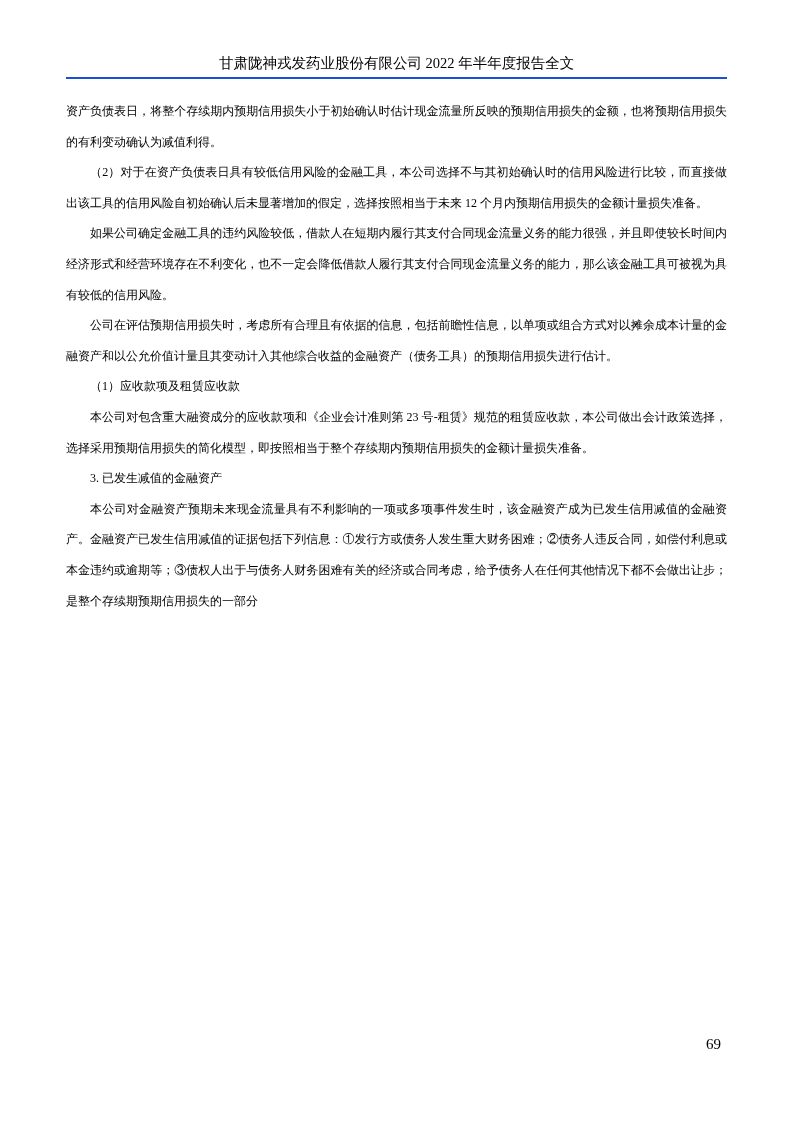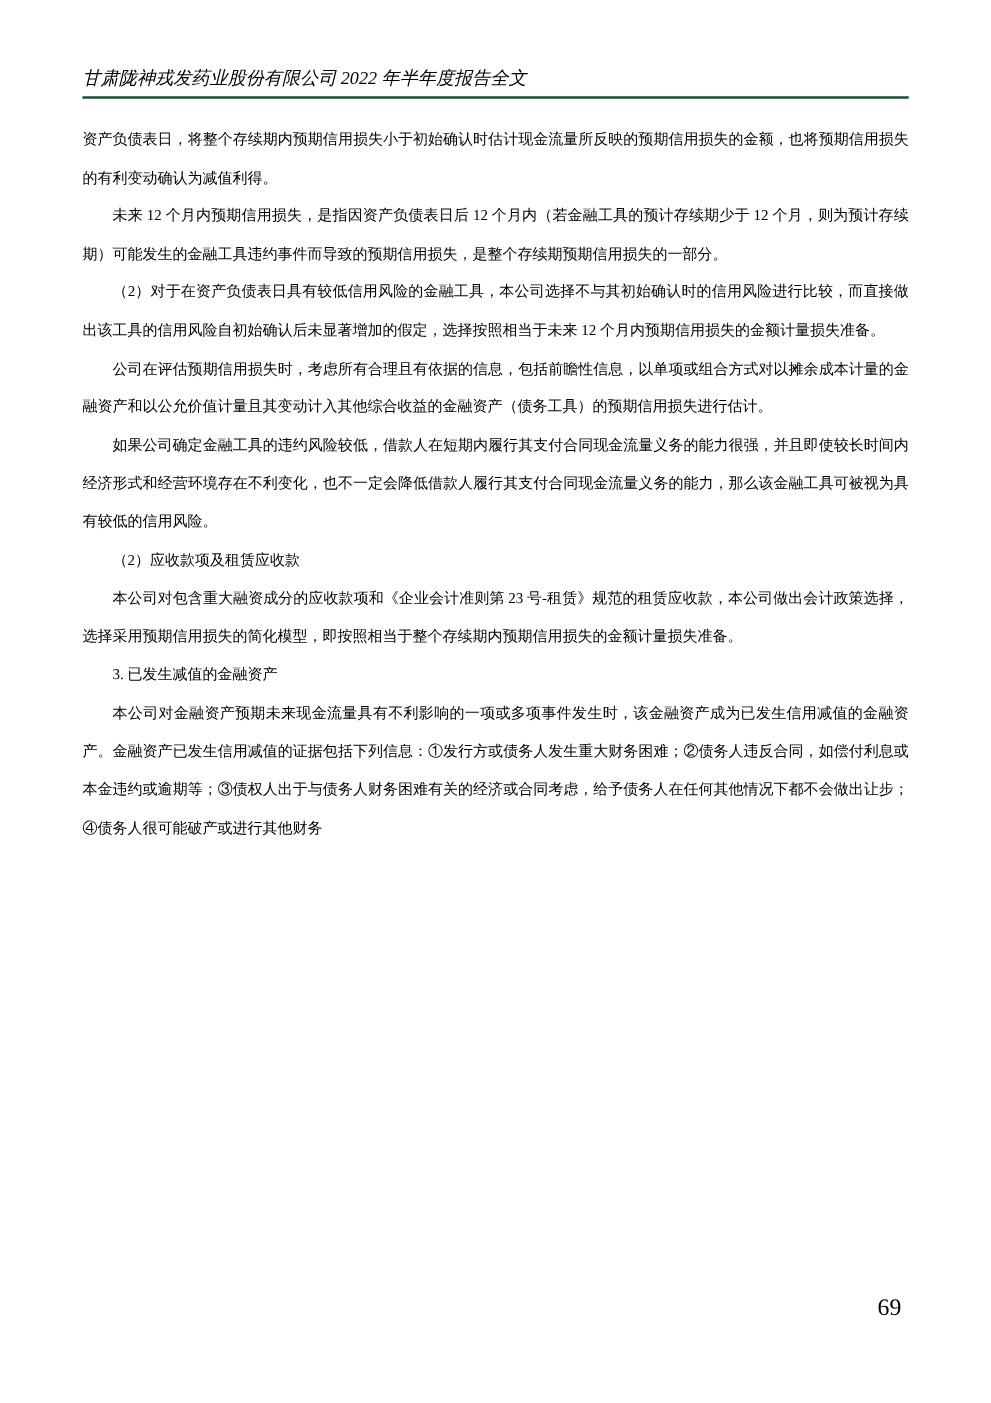--- a/index.html
+++ b/index.html
@@ -15,26 +15,25 @@
     font-family: "Liberation Serif", "DejaVu Serif", serif;
     color: #000000;
     overflow: hidden;
     box-sizing: border-box;
   }
   .header {
     position: absolute;
     top: 54px;
     left: 66px;
     width: 661px;
-    text-align: left;
+    text-align: center;
     font-size: 14.5px;
     line-height: 19px;
     padding-bottom: 4px;
-    border-bottom: 2px solid #14532d;
-    font-style: italic;
+    border-bottom: 2px solid #1d4ed8;
   }
   .content {
     position: absolute;
     top: 96px;
     left: 66px;
     width: 661px;
   }
   .content p {
     margin: 0;
     font-size: 12px;
@@ -43,41 +42,40 @@
     text-justify: inter-character;
     text-indent: 2em;
   }
   .content p.flush {
     text-indent: 0;
   }
   .footer {
     position: absolute;
     top: 1036px;
     right: 72px;
-    font-size: 19px;
+    font-size: 15px;
   }
 </style>
 </head>
 <body>
 
 <div class="page">
 
   <div class="header">
     <span>甘肃陇神戎发药业股份有限公司 2022 年半年度报告全文</span>
   </div>
 
   <div class="content">
     <p class="flush">资产负债表日，将整个存续期内预期信用损失小于初始确认时估计现金流量所反映的预期信用损失的金额，也将预期信用损失的有利变动确认为减值利得。</p>
-    <p>未来 12 个月内预期信用损失，是指因资产负债表日后 12 个月内（若金融工具的预计存续期少于 12 个月，则为预计存续期）可能发生的金融工具违约事件而导致的预期信用损失，是整个存续期预期信用损失的一部分。</p>
     <p>（2）对于在资产负债表日具有较低信用风险的金融工具，本公司选择不与其初始确认时的信用风险进行比较，而直接做出该工具的信用风险自初始确认后未显著增加的假定，选择按照相当于未来 12 个月内预期信用损失的金额计量损失准备。</p>
+    <p>如果公司确定金融工具的违约风险较低，借款人在短期内履行其支付合同现金流量义务的能力很强，并且即使较长时间内经济形式和经营环境存在不利变化，也不一定会降低借款人履行其支付合同现金流量义务的能力，那么该金融工具可被视为具有较低的信用风险。</p>
     <p>公司在评估预期信用损失时，考虑所有合理且有依据的信息，包括前瞻性信息，以单项或组合方式对以摊余成本计量的金融资产和以公允价值计量且其变动计入其他综合收益的金融资产（债务工具）的预期信用损失进行估计。</p>
-    <p>如果公司确定金融工具的违约风险较低，借款人在短期内履行其支付合同现金流量义务的能力很强，并且即使较长时间内经济形式和经营环境存在不利变化，也不一定会降低借款人履行其支付合同现金流量义务的能力，那么该金融工具可被视为具有较低的信用风险。</p>
-    <p>（2）应收款项及租赁应收款</p>
+    <p>（1）应收款项及租赁应收款</p>
     <p>本公司对包含重大融资成分的应收款项和《企业会计准则第 23 号-租赁》规范的租赁应收款，本公司做出会计政策选择，选择采用预期信用损失的简化模型，即按照相当于整个存续期内预期信用损失的金额计量损失准备。</p>
     <p>3. 已发生减值的金融资产</p>
-    <p>本公司对金融资产预期未来现金流量具有不利影响的一项或多项事件发生时，该金融资产成为已发生信用减值的金融资产。金融资产已发生信用减值的证据包括下列信息：①发行方或债务人发生重大财务困难；②债务人违反合同，如偿付利息或本金违约或逾期等；③债权人出于与债务人财务困难有关的经济或合同考虑，给予债务人在任何其他情况下都不会做出让步；④债务人很可能破产或进行其他财务</p>
+    <p>本公司对金融资产预期未来现金流量具有不利影响的一项或多项事件发生时，该金融资产成为已发生信用减值的金融资产。金融资产已发生信用减值的证据包括下列信息：①发行方或债务人发生重大财务困难；②债务人违反合同，如偿付利息或本金违约或逾期等；③债权人出于与债务人财务困难有关的经济或合同考虑，给予债务人在任何其他情况下都不会做出让步；是整个存续期预期信用损失的一部分</p>
   </div>
 
   <div class="footer">
     <span>69</span>
   </div>
 
 </div>
 
 </body></html>

